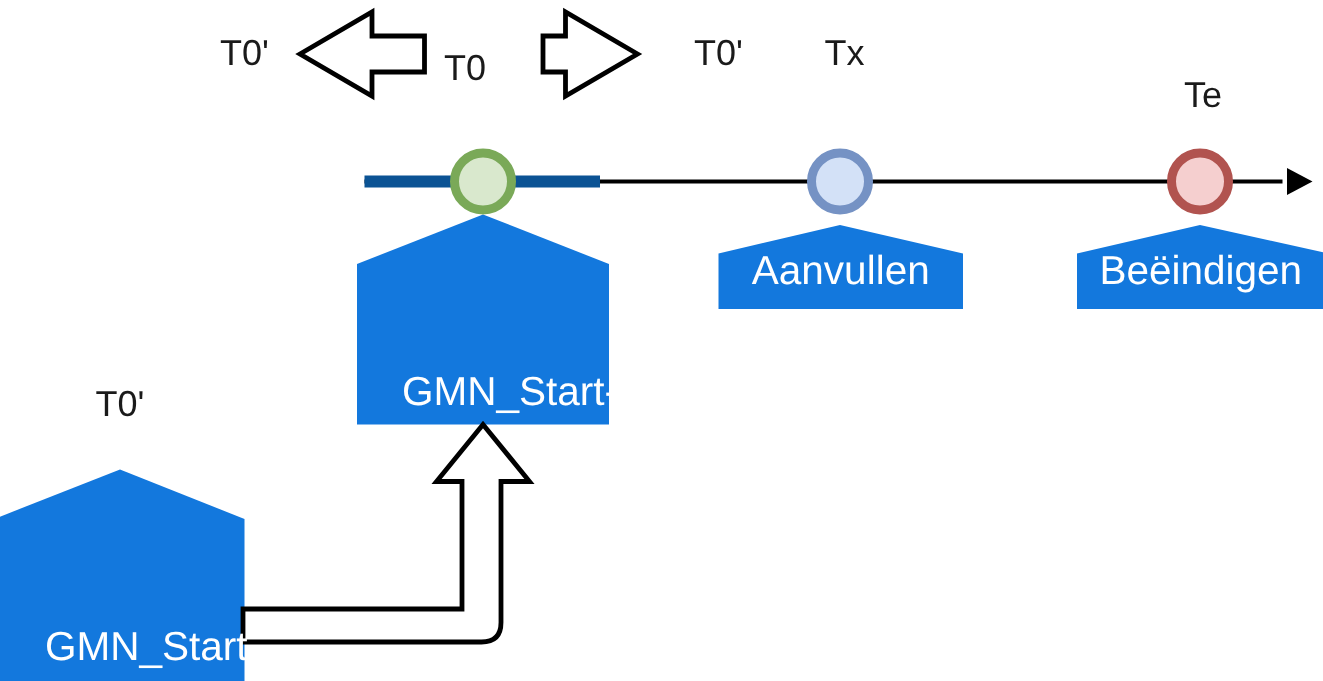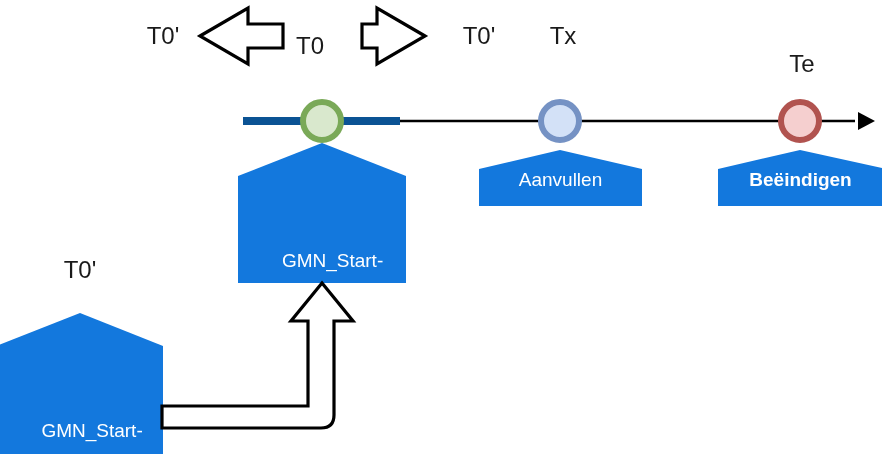--- a/index.html
+++ b/index.html
@@ -16,21 +16,21 @@
     position:absolute;
     font-size:24px;
     color:#1a1a1a;
     white-space:nowrap;
     text-align:center;
     font-family:"Liberation Sans", sans-serif;
   }
   .banner-text{
     position:absolute;
     color:#ffffff;
-    font-size:19px;
+    font-size:27px;
     line-height:26px;
     text-align:center;
     white-space:pre;
     font-family:"Liberation Sans", sans-serif;
     pointer-events:none;
   }
 </style>
 </head>
 <body>
 
@@ -105,20 +105,20 @@
   <div class="lbl" style="left:785px;top:22px;width:34px;margin-top:28px;">Te</div>
 
   <div class="lbl" style="left:58px;top:256px;width:44px;">T0'</div>
 
   <div class="banner-text" style="left:238px;top:222px;width:168px;">
     <span>GMN_Start-</span><br>
   </div>
 
   <div class="banner-text" style="left:479px;top:167px;width:163px;">Aanvullen</div>
 
-  <div class="banner-text" style="left:718px;top:167px;width:165px;font-weight:bold;">Beëindigen</div>
+  <div class="banner-text" style="left:718px;top:167px;width:165px;">Beëindigen</div>
 
   <div class="banner-text" style="left:0px;top:392px;width:163px;">
     <span>GMN_Start-</span><br>
     
   </div>
 
 </div>
 
 </body></html>

